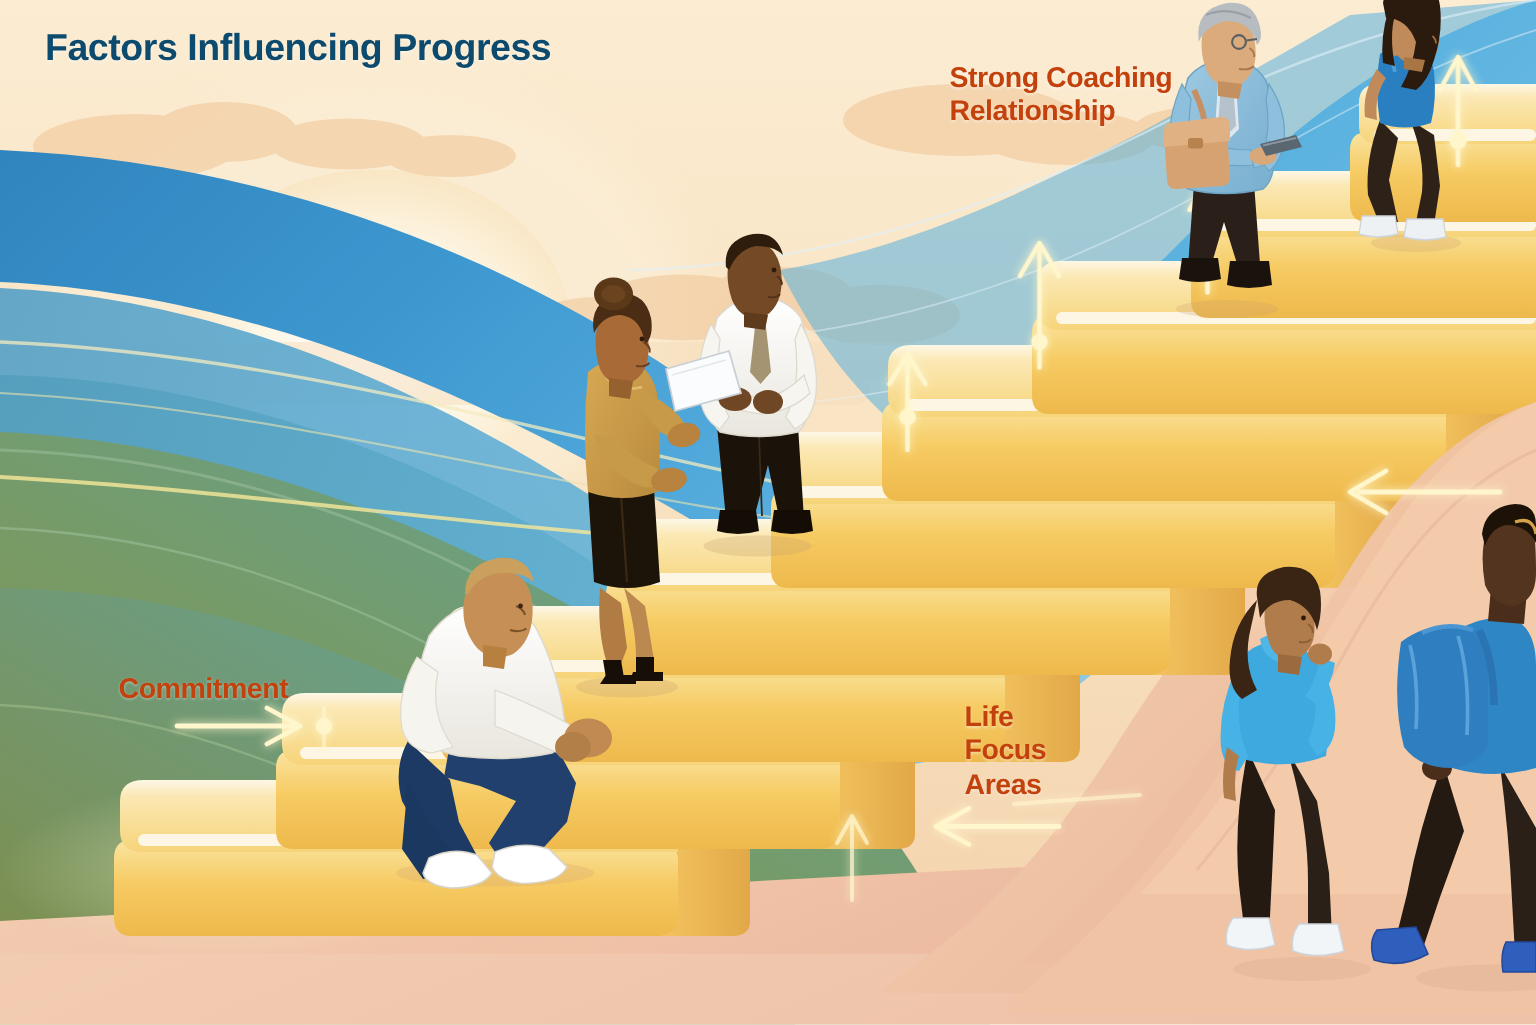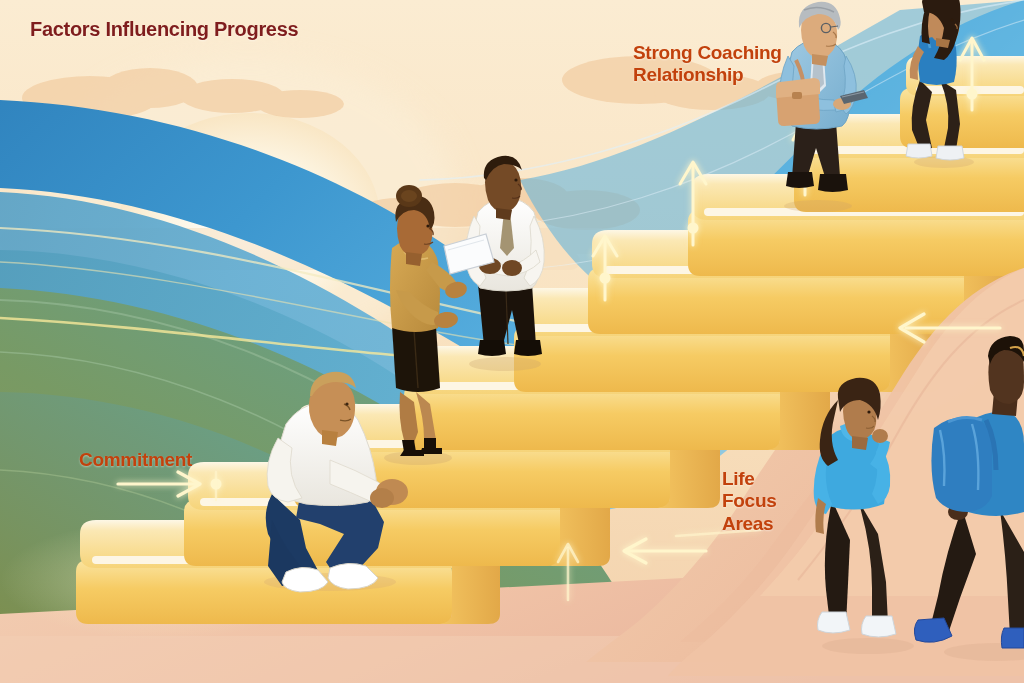--- a/index.html
+++ b/index.html
@@ -32,40 +32,40 @@
     font-weight: bold;
     letter-spacing: -0.3px;
     line-height: 1.18;
     white-space: pre-line;
     text-shadow: 0 1px 2px rgba(255,255,255,0.45);
     pointer-events: none;
   }
   #title-text {
     left: 30px;
     top: 18px;
-    font-size: 20px;
-    color: #7f1d1d;
+    font-size: 25px;
+    color: #0c4a6e;
   }
   #label-right-coach {
     left: 441px;
     top: 115px;
     font-size: 19px;
   }
   #label-strong-coaching {
     left: 633px;
     top: 42px;
     font-size: 19px;
   }
   #label-commitment {
     left: 79px;
     top: 449px;
     font-size: 19px;
   }
   #label-life-focus {
-    left: 722px;
+    left: 643px;
     top: 468px;
     font-size: 19px;
   }
 </style>
 </head>
 <body>
 
 <div id="scene">
 
   <svg class="layer" viewBox="0 0 1024 683" preserveAspectRatio="none">

